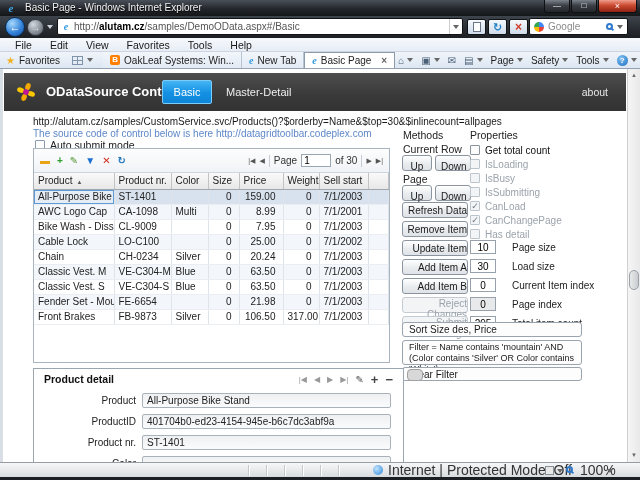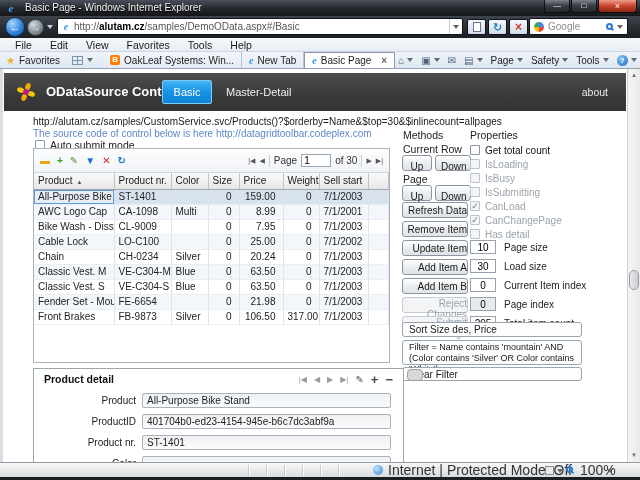--- a/index.html
+++ b/index.html
@@ -123,21 +123,21 @@
   .mbtn{width:66px;height:16px;border:1px solid #8a95a0;border-radius:3px;font-size:10px;color:#1a1a1a;
     background:linear-gradient(180deg,#fff,#e9ecef 55%,#dfe3e7);box-shadow:inset 0 1px 0 #fff;padding:0;text-align:right;}
   .mbtn.disabled{color:#9aa2ab;border-color:#c3cad1;background:#f2f4f6;box-shadow:none;}
   .proplist{position:absolute;left:470px;top:74px;}
   .prop-row{display:flex;align-items:center;gap:5px;height:14px;font-size:10px;color:#111;}
   .pcheck{width:10px;height:10px;border:1px solid #8a949e;background:#fdfdfd;border-radius:1px;
     font-size:9px;line-height:9px;text-align:center;color:#6e7a85;flex:none;}
   .pcheck.pdis{border-color:#bcc4cc;background:#f3f4f6;}
   .plabel.pdis-l{color:#9ba3ac;}
   .mfields{position:absolute;left:470px;top:171px;display:flex;flex-direction:column;gap:5px;}
-  .field-row{display:flex;align-items:center;gap:8px;height:14px;}
+  .field-row{display:flex;align-items:center;gap:16px;height:14px;}
   .mfield{width:26px;height:14px;border:1px solid #97a1ab;font-size:10px;text-align:center;padding:0;}
   .mfield.ro{background:#e7e9eb;}
   .flabel{font-size:10px;color:#222;white-space:nowrap;}
   .widebtn{position:absolute;left:402px;width:180px;border:1px solid #9aa4ae;border-radius:3px;background:#fdfdfd;
     text-align:left;font-size:10px;color:#1a1a1a;padding:0 6px;}
   .widebtn.sort{top:253px;height:15px;}
   .widebtn.filter{top:271px;height:25px;font-size:9px;line-height:11px;padding:1px 6px;}
   .widebtn.clear{top:298px;height:14px;}
   
   .detailpanel{position:absolute;left:33px;top:299px;width:371px;height:170px;border:1px solid #9aa6b0;background:#fff;}

